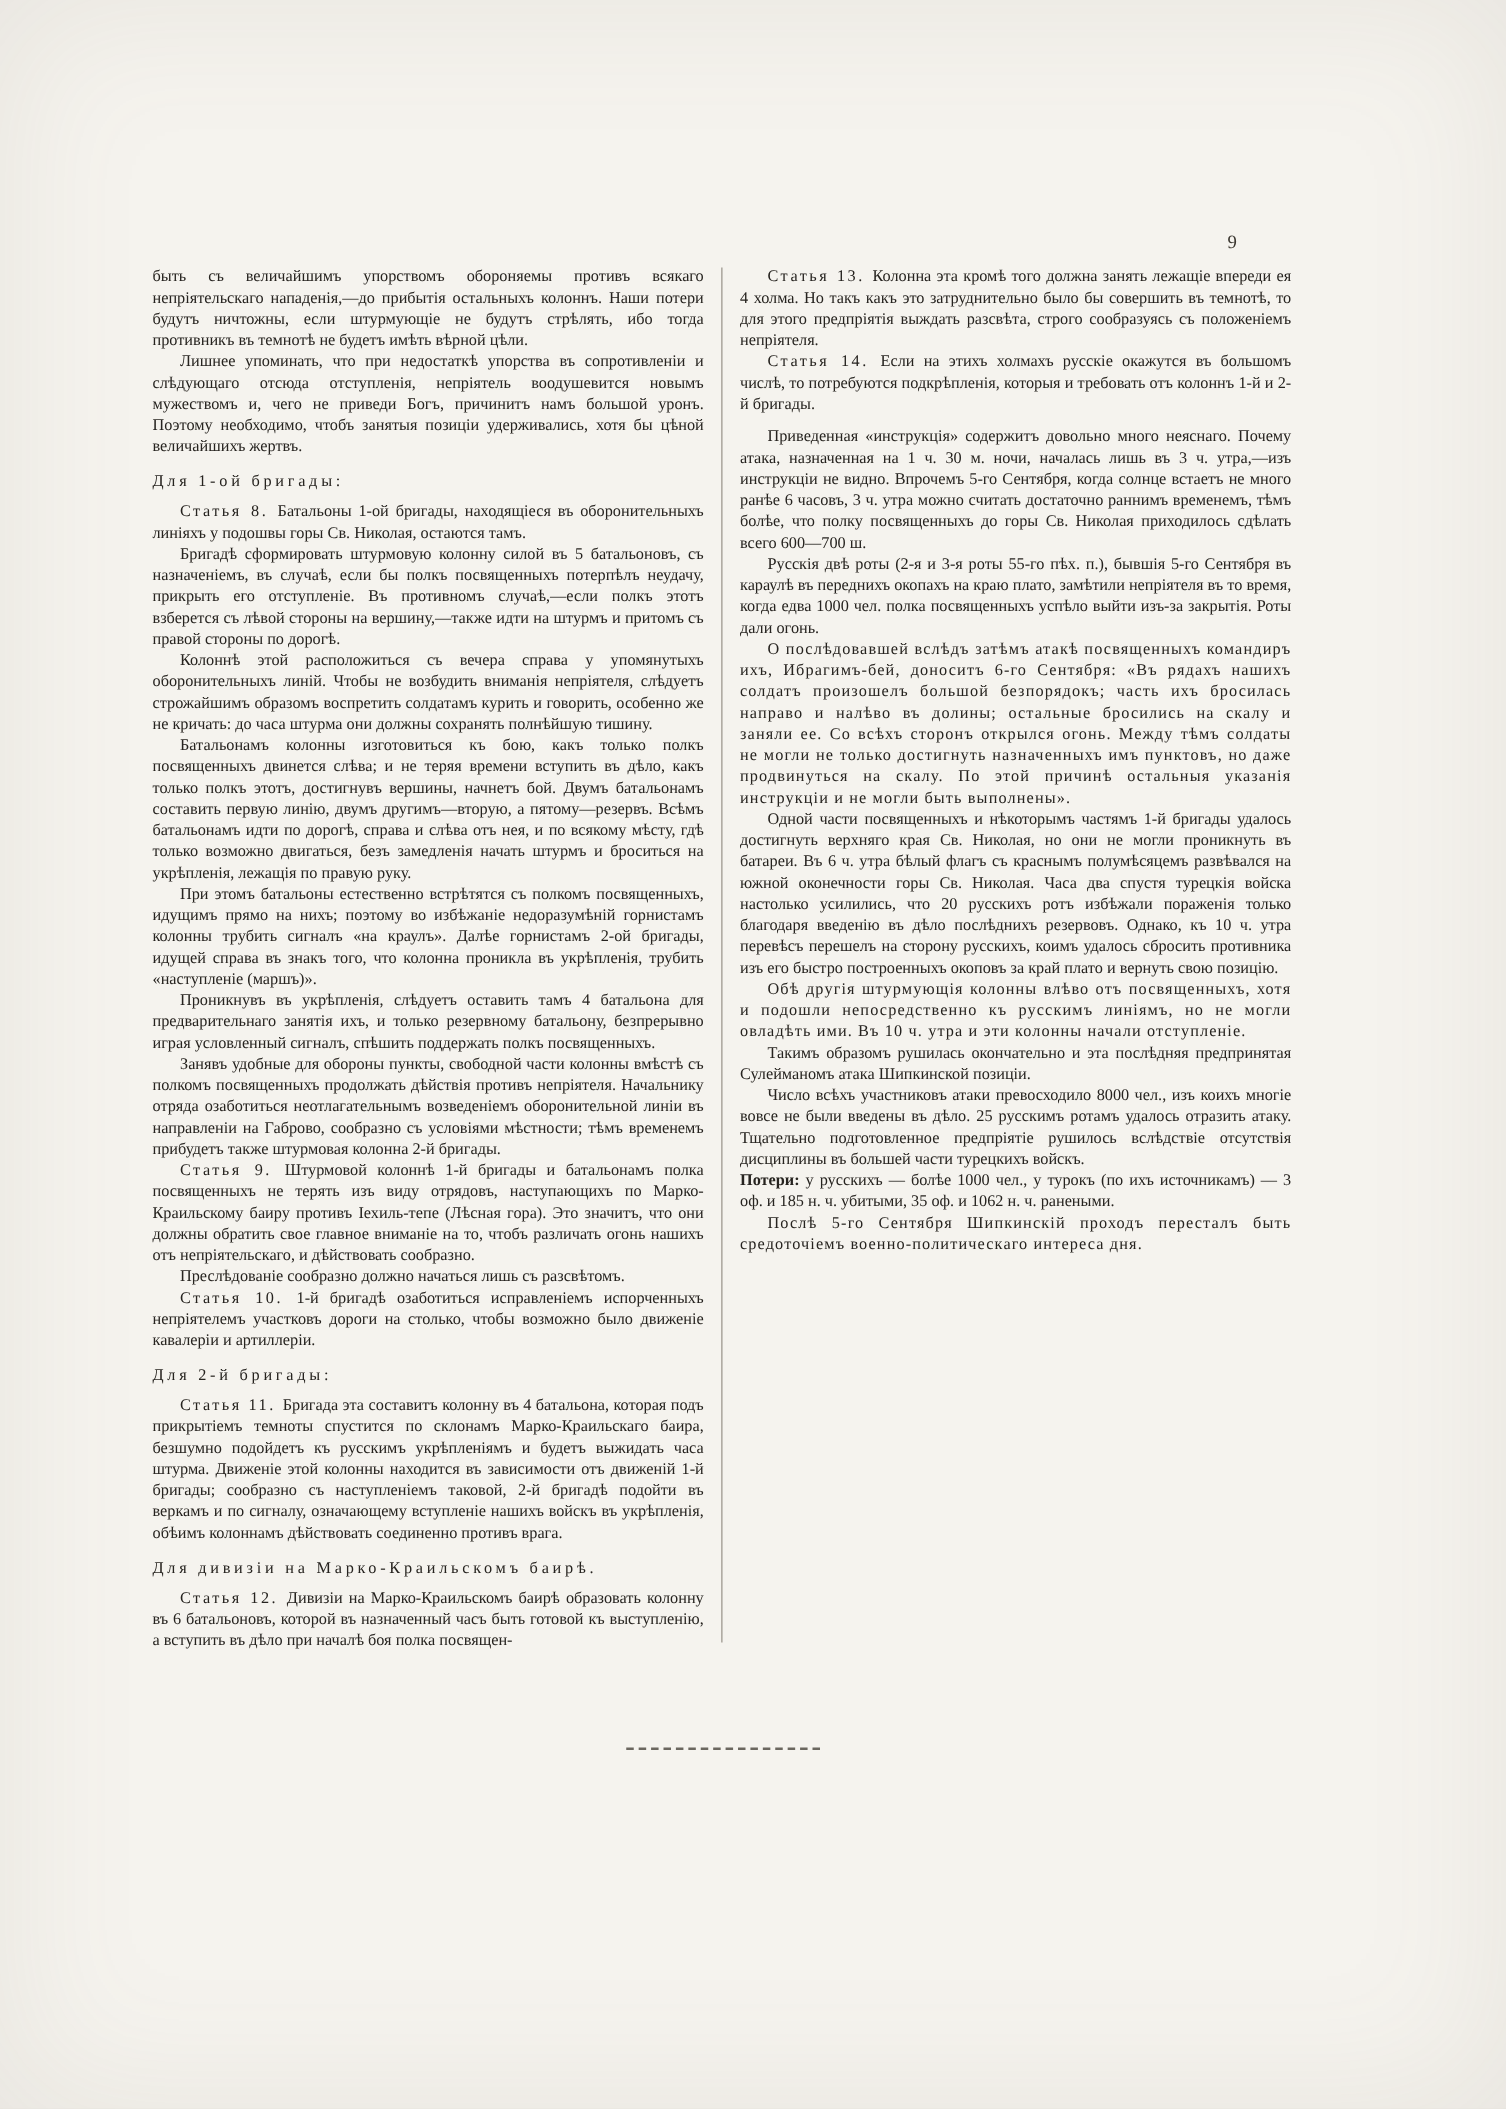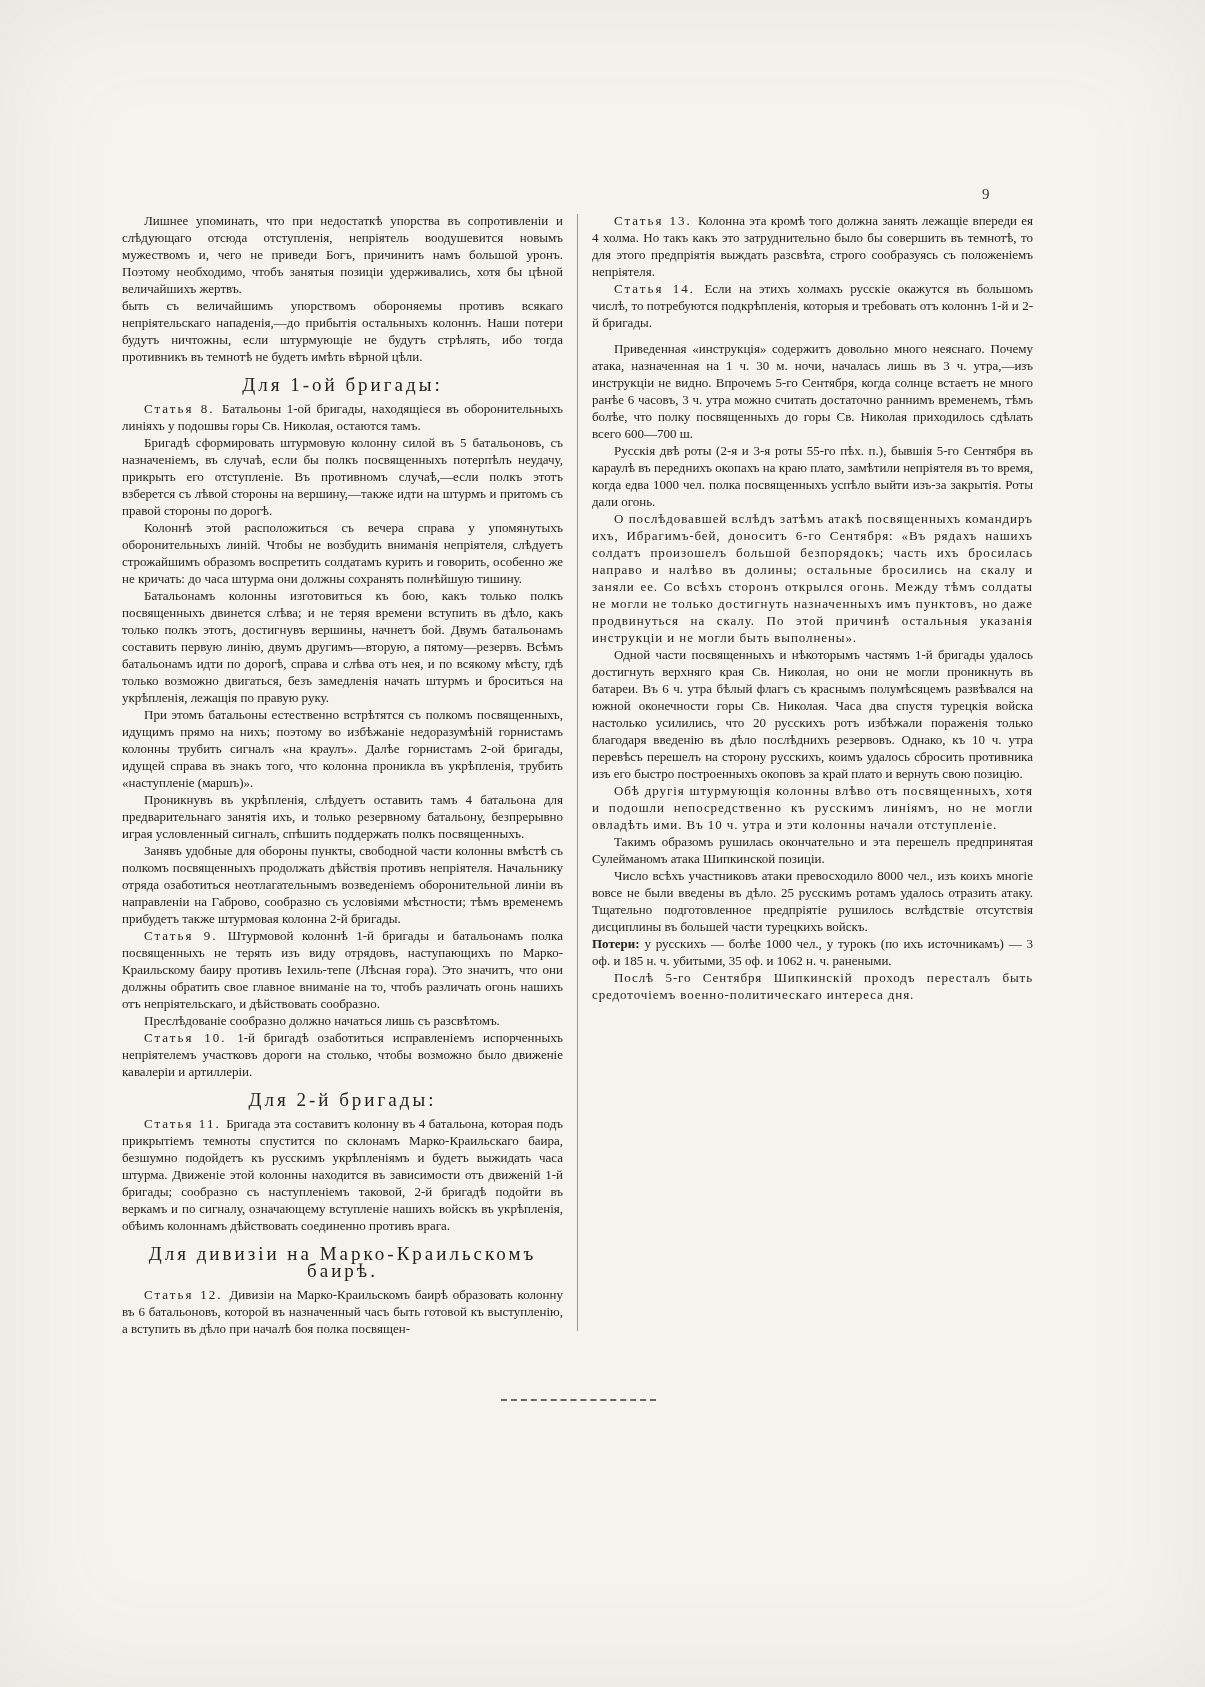--- a/index.html
+++ b/index.html
@@ -52,23 +52,23 @@
   .para.noindent {
     text-indent: 0;
   }
   .para.gap {
     margin-top: 9px;
   }
   .para.spaced {
     letter-spacing: 0.9px;
   }
   .col-heading {
-    text-align: center;
+    text-align: left;
     letter-spacing: 3px;
-    font-size: 19px;
+    font-size: 13px;
     margin: 11px 0 7px 0;
   }
   .lead-spaced {
     letter-spacing: 2px;
   }
   .lead-bold {
     font-weight: bold;
     margin-top: 24px;
   }
   .footer-rule-wrap {
@@ -87,22 +87,22 @@
   }
 </style>
 </head>
 <body>
 
 <div class="page">
   <div class="page-number">9</div>
 
   <div class="content">
     <div class="col">
+        <p class="para noindent">быть съ величайшимъ упорствомъ обороняемы противъ всякаго непріятельскаго нападенія,—до прибытія остальныхъ колоннъ. Наши потери будутъ ничтожны, если штурмующіе не будутъ стрѣлять, ибо тогда противникъ въ темнотѣ не будетъ имѣть вѣрной цѣли.</p>
         <p class="para">Лишнее упоминать, что при недостаткѣ упорства въ сопротивленіи и слѣдующаго отсюда отступленія, непріятель воодушевится новымъ мужествомъ и, чего не приведи Богъ, причинитъ намъ большой уронъ. Поэтому необходимо, чтобъ занятыя позиціи удерживались, хотя бы цѣной величайшихъ жертвъ.</p>
-        <p class="para noindent">быть съ величайшимъ упорствомъ обороняемы противъ всякаго непріятельскаго нападенія,—до прибытія остальныхъ колоннъ. Наши потери будутъ ничтожны, если штурмующіе не будутъ стрѣлять, ибо тогда противникъ въ темнотѣ не будетъ имѣть вѣрной цѣли.</p>
         <div class="col-heading">Для 1-ой бригады:</div>
         <p class="para"><span class="lead-spaced">Статья 8. </span>Батальоны 1-ой бригады, находящіеся въ оборонительныхъ линіяхъ у подошвы горы Св. Николая, остаются тамъ.</p>
         <p class="para">Бригадѣ сформировать штурмовую колонну силой въ 5 батальоновъ, съ назначеніемъ, въ случаѣ, если бы полкъ посвященныхъ потерпѣлъ неудачу, прикрыть его отступленіе. Въ противномъ случаѣ,—если полкъ этотъ взберется съ лѣвой стороны на вершину,—также идти на штурмъ и притомъ съ правой стороны по дорогѣ.</p>
         <p class="para">Колоннѣ этой расположиться съ вечера справа у упомянутыхъ оборонительныхъ линій. Чтобы не возбудить вниманія непріятеля, слѣдуетъ строжайшимъ образомъ воспретить солдатамъ курить и говорить, особенно же не кричать: до часа штурма они должны сохранять полнѣйшую тишину.</p>
         <p class="para">Батальонамъ колонны изготовиться къ бою, какъ только полкъ посвященныхъ двинется слѣва; и не теряя времени вступить въ дѣло, какъ только полкъ этотъ, достигнувъ вершины, начнетъ бой. Двумъ батальонамъ составить первую линію, двумъ другимъ—вторую, а пятому—резервъ. Всѣмъ батальонамъ идти по дорогѣ, справа и слѣва отъ нея, и по всякому мѣсту, гдѣ только возможно двигаться, безъ замедленія начать штурмъ и броситься на укрѣпленія, лежащія по правую руку.</p>
         <p class="para">При этомъ батальоны естественно встрѣтятся съ полкомъ посвященныхъ, идущимъ прямо на нихъ; поэтому во избѣжаніе недоразумѣній горнистамъ колонны трубить сигналъ «на краулъ». Далѣе горнистамъ 2-ой бригады, идущей справа въ знакъ того, что колонна проникла въ укрѣпленія, трубить «наступленіе (маршъ)».</p>
         <p class="para">Проникнувъ въ укрѣпленія, слѣдуетъ оставить тамъ 4 батальона для предварительнаго занятія ихъ, и только резервному батальону, безпрерывно играя условленный сигналъ, спѣшить поддержать полкъ посвященныхъ.</p>
         <p class="para">Занявъ удобные для обороны пункты, свободной части колонны вмѣстѣ съ полкомъ посвященныхъ продолжать дѣйствія противъ непріятеля. Начальнику отряда озаботиться неотлагательнымъ возведеніемъ оборонительной линіи въ направленіи на Габрово, сообразно съ условіями мѣстности; тѣмъ временемъ прибудетъ также штурмовая колонна 2-й бригады.</p>
         <p class="para"><span class="lead-spaced">Статья 9. </span>Штурмовой колоннѣ 1-й бригады и батальонамъ полка посвященныхъ не терять изъ виду отрядовъ, наступающихъ по Марко-Краильскому баиру противъ Іехиль-тепе (Лѣсная гора). Это значитъ, что они должны обратить свое главное вниманіе на то, чтобъ различать огонь нашихъ отъ непріятельскаго, и дѣйствовать сообразно.</p>
         <p class="para">Преслѣдованіе сообразно должно начаться лишь съ разсвѣтомъ.</p>
@@ -114,21 +114,21 @@
       </div>
     <div class="col-divider"></div>
     <div class="col">
         <p class="para"><span class="lead-spaced">Статья 13. </span>Колонна эта кромѣ того должна занять лежащіе впереди ея 4 холма. Но такъ какъ это затруднительно было бы совершить въ темнотѣ, то для этого предпріятія выждать разсвѣта, строго сообразуясь съ положеніемъ непріятеля.</p>
         <p class="para"><span class="lead-spaced">Статья 14. </span>Если на этихъ холмахъ русскіе окажутся въ большомъ числѣ, то потребуются подкрѣпленія, которыя и требовать отъ колоннъ 1-й и 2-й бригады.</p>
         <p class="para gap">Приведенная «инструкція» содержитъ довольно много неяснаго. Почему атака, назначенная на 1 ч. 30 м. ночи, началась лишь въ 3 ч. утра,—изъ инструкціи не видно. Впрочемъ 5-го Сентября, когда солнце встаетъ не много ранѣе 6 часовъ, 3 ч. утра можно считать достаточно раннимъ временемъ, тѣмъ болѣе, что полку посвященныхъ до горы Св. Николая приходилось сдѣлать всего 600—700 ш.</p>
         <p class="para">Русскія двѣ роты (2-я и 3-я роты 55-го пѣх. п.), бывшія 5-го Сентября въ караулѣ въ переднихъ окопахъ на краю плато, замѣтили непріятеля въ то время, когда едва 1000 чел. полка посвященныхъ успѣло выйти изъ-за закрытія. Роты дали огонь.</p>
         <p class="para spaced">О послѣдовавшей вслѣдъ затѣмъ атакѣ посвященныхъ командиръ ихъ, Ибрагимъ-бей, доноситъ 6-го Сентября: «Въ рядахъ нашихъ солдатъ произошелъ большой безпорядокъ; часть ихъ бросилась направо и налѣво въ долины; остальные бросились на скалу и заняли ее. Со всѣхъ сторонъ открылся огонь. Между тѣмъ солдаты не могли не только достигнуть назначенныхъ имъ пунктовъ, но даже продвинуться на скалу. По этой причинѣ остальныя указанія инструкціи и не могли быть выполнены».</p>
         <p class="para">Одной части посвященныхъ и нѣкоторымъ частямъ 1-й бригады удалось достигнуть верхняго края Св. Николая, но они не могли проникнуть въ батареи. Въ 6 ч. утра бѣлый флагъ съ краснымъ полумѣсяцемъ развѣвался на южной оконечности горы Св. Николая. Часа два спустя турецкія войска настолько усилились, что 20 русскихъ ротъ избѣжали пораженія только благодаря введенію въ дѣло послѣднихъ резервовъ. Однако, къ 10 ч. утра перевѣсъ перешелъ на сторону русскихъ, коимъ удалось сбросить противника изъ его быстро построенныхъ окоповъ за край плато и вернуть свою позицію.</p>
         <p class="para spaced">Обѣ другія штурмующія колонны влѣво отъ посвященныхъ, хотя и подошли непосредственно къ русскимъ линіямъ, но не могли овладѣть ими. Въ 10 ч. утра и эти колонны начали отступленіе.</p>
-        <p class="para">Такимъ образомъ рушилась окончательно и эта перешелъ предпринятая Сулейманомъ атака Шипкинской позиціи.</p>
+        <p class="para">Такимъ образомъ рушилась окончательно и эта послѣдняя предпринятая Сулейманомъ атака Шипкинской позиціи.</p>
         <p class="para">Число всѣхъ участниковъ атаки превосходило 8000 чел., изъ коихъ многіе вовсе не были введены въ дѣло. 25 русскимъ ротамъ удалось отразить атаку. Тщательно подготовленное предпріятіе рушилось вслѣдствіе отсутствія дисциплины въ большей части турецкихъ войскъ.</p>
         <p class="para noindent"><span class="lead-bold">Потери: </span>у русскихъ — болѣе 1000 чел., у турокъ (по ихъ источникамъ) — 3 оф. и 185 н. ч. убитыми, 35 оф. и 1062 н. ч. ранеными.</p>
         <p class="para spaced">Послѣ 5-го Сентября Шипкинскій проходъ пересталъ быть средоточіемъ военно-политическаго интереса дня.</p>
       </div>
   </div>
 
   <div class="footer-rule-wrap">
     <span class="footer-rule"></span>
   </div>
 </div>

